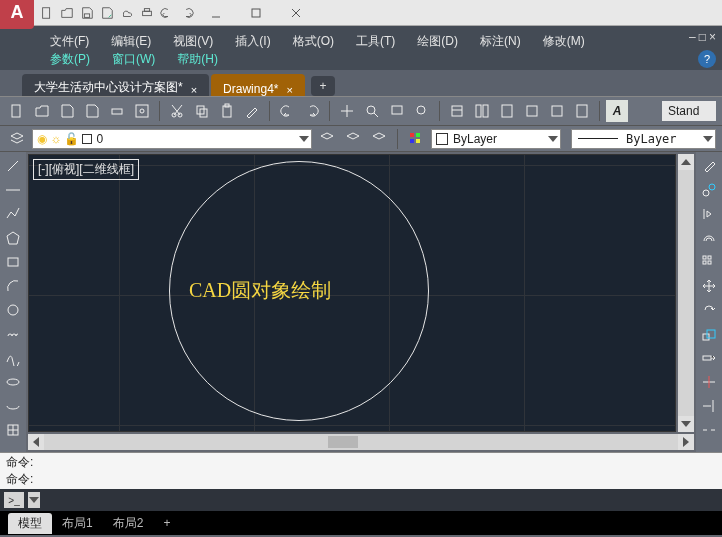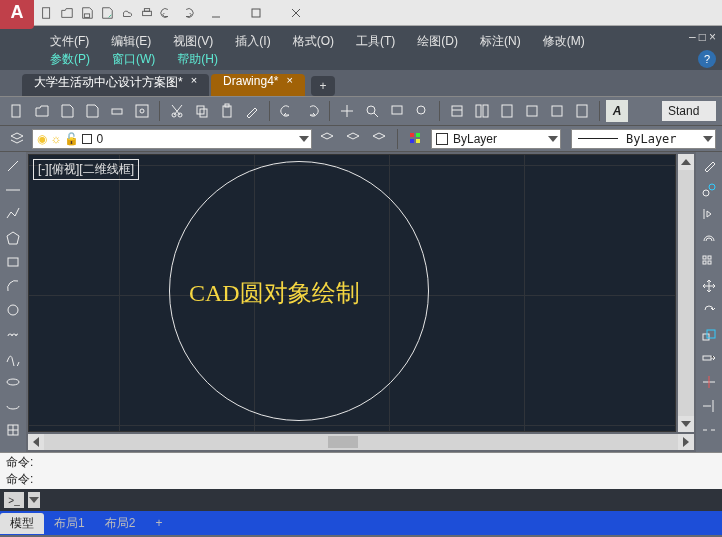--- a/index.html
+++ b/index.html
@@ -12,21 +12,21 @@
   .titlebar .title { flex:1; text-align:center; color:#333; }
   .wincontrols { display:flex; }
   .wincontrols .wbtn { width:40px; height:22px; display:flex; align-items:center; justify-content:center; color:#555; cursor:pointer;}
   .wbtn svg{width:12px;height:12px;}
   .menubar { height:22px; background:#444b55; display:flex; align-items:center; padding-left:40px; gap:2px;}
   .menubar .mitem { color:#e5e5e5; padding:2px 10px; cursor:pointer;margin-top:8px;}
   .menubar2 { height:22px; background:#444b55; display:flex; align-items:center; padding-left:40px; gap:2px;}
   .menubar2 .mitem { color:#5eead4; padding:2px 10px; cursor:pointer;}
   .helpicon { margin-left:auto; margin-right:6px; color:#fff; width:18px;height:18px;background:#2f6fb0;border-radius:50%;display:flex;align-items:center;justify-content:center;font-size:11px;}
   .tabstrip { height:26px; background:#5b616c; display:flex; align-items:flex-end; padding-left:22px; gap:0;}
-  .doctab { height:22px; padding:0 12px; display:flex; align-items:flex-start; color:#fff; border-radius:4px 4px 0 0; margin-right:2px; cursor:pointer; position:relative;}
+  .doctab { height:22px; padding:0 12px; display:flex; align-items:flex-end; color:#fff; border-radius:4px 4px 0 0; margin-right:2px; cursor:pointer; position:relative;}
   .doctab.inactive{ background:#3d424b;}
   .doctab.active{ background:#a16207;}
   .doctab .closex{ margin-left:8px; font-size:11px;}
   .addtab{ width:24px; height:20px; background:#3d424b; color:#ddd; border-radius:4px; display:flex; align-items:center; justify-content:center; margin-left:4px; cursor:pointer;}
   .toolbar { height:30px; background:#6c727d; border-top:1px solid #888; border-bottom:1px solid #555; display:flex; align-items:center; padding:0 6px; gap:3px;}
   .tbtn { width:22px; height:22px; display:flex; align-items:center; justify-content:center; color:#e6e6e6; cursor:pointer; border:1px solid transparent;}
   .tbtn svg{width:16px;height:16px;}
   .tbdiv { width:1px; height:20px; background:#555; margin:0 3px;}
   .textlabel { background:#e8e8e8; height:20px; padding:0 10px 0 6px; display:flex; align-items:center; color:#222; margin-left:auto; min-width:54px;}
   .aicon{ width:22px; height:22px; background:#dfe3de; color:#222; font-style:italic; font-weight:bold; display:flex;align-items:center;justify-content:center; margin-right:4px;}
@@ -46,39 +46,39 @@
   .workrow { display:flex; height:300px; background:#5b616c;}
   .ltool { width:26px; background:#6c727d; display:flex; flex-direction:column; align-items:center; padding:4px 0; gap:4px;}
   .rtool { width:26px; background:#6c727d; display:flex; flex-direction:column; align-items:center; padding:4px 0; gap:4px;}
   .ltool .tbtn, .rtool .tbtn{ width:20px; height:20px;}
   .drawingwrap{ flex:1; position:relative; background:#646871; display:flex; flex-direction:column;justify-content:center;}
   .canvas { flex:1; background:#1b2430; position:relative; margin:2px; border:1px solid #333; overflow:hidden;}
   .gridv { position:absolute; top:0; bottom:0; width:1px; background:#30343a;}
   .gridh { position:absolute; left:0; right:0; height:1px; background:#30343a;}
   .viewlabel { position:absolute; top:4px; left:4px; color:#e6e6e6; border:1px solid #e6e6e6; padding:1px 4px; font-size:12px;}
   .circle { position:absolute; border:1px solid #e6e6e6; border-radius:50%; left:140px; top:6px; width:260px; height:260px;}
-  .annot { position:absolute; left:160px; top:122px; color:#f5d642; font-size:24px; font-family:"SimSun";}
+  .annot { position:absolute; left:160px; top:122px; color:#f5d642; font-size:20px; font-family:"SimSun";}
   .vscroll{ width:16px; background:#d4d4d4; display:flex; flex-direction:column; margin:2px 2px 2px 0;}
   .vscroll .sbtn{ height:16px; background:#e0e0e0; display:flex;align-items:center;justify-content:center;}
   .vscroll .strack{ flex:1; background:#d4d4d4;}
   .hscrollrow{ height:16px; display:flex; margin:0 2px 2px 2px;}
   .hscroll{ flex:1; background:#d4d4d4; display:flex; align-items:center;}
   .hscroll .sbtn{ width:16px; height:16px; background:#e0e0e0; display:flex;align-items:center;justify-content:center;}
   .hscroll .thumb{ width:30px; height:12px; background:#b6b6b6; margin-left:auto; margin-right:48%;}
   .tri{width:0;height:0;}
   .tri.up{border-left:5px solid transparent;border-right:5px solid transparent;border-bottom:6px solid #555;}
   .tri.down{border-left:5px solid transparent;border-right:5px solid transparent;border-top:6px solid #555;}
   .tri.left{border-top:5px solid transparent;border-bottom:5px solid transparent;border-right:6px solid #555;}
   .tri.right{border-top:5px solid transparent;border-bottom:5px solid transparent;border-left:6px solid #555;}
   .cmdhist{ background:#f5f5f5; color:#222; padding:1px 6px; font-family:"SimSun"; border-top:1px solid #888;}
   .cmdline{ background:#2e333b; display:flex; align-items:center; height:22px; padding:0 4px; gap:4px;}
   .cmdline .prompt{ width:20px; height:16px; background:#d4d4d4; display:flex;align-items:center;justify-content:center;color:#333;font-size:10px;}
   .cmdline .dd{ width:12px; height:16px; background:#d4d4d4; display:flex;align-items:center;justify-content:center;}
   .cmdline input{ flex:1; background:transparent; border:none; color:#eee; outline:none;}
-  .statustabs{ height:24px; background:#1d4ed8; display:flex; align-items:center; padding-left:0;text-align:center;}
+  .statustabs{ height:24px; background:#000000; display:flex; align-items:center; padding-left:8px;text-align:center;}
   .stab{ padding:2px 10px; color:#bbb; position:relative; cursor:pointer;}
   .stab.active{ background:#e0e0e0; color:#222; border-radius:3px 3px 0 0;}
   .searchpop{ position:absolute; right:6px; top:1px; width:24px; height:24px; display:flex;align-items:center;justify-content:center;}
   .minne{ margin-left:auto; color:#ddd; display:flex; gap:3px; padding-right:6px;}
 </style>
 </head>
 <body>
 
 <div class="titlebar">
   <div class="app-logo">A</div>

